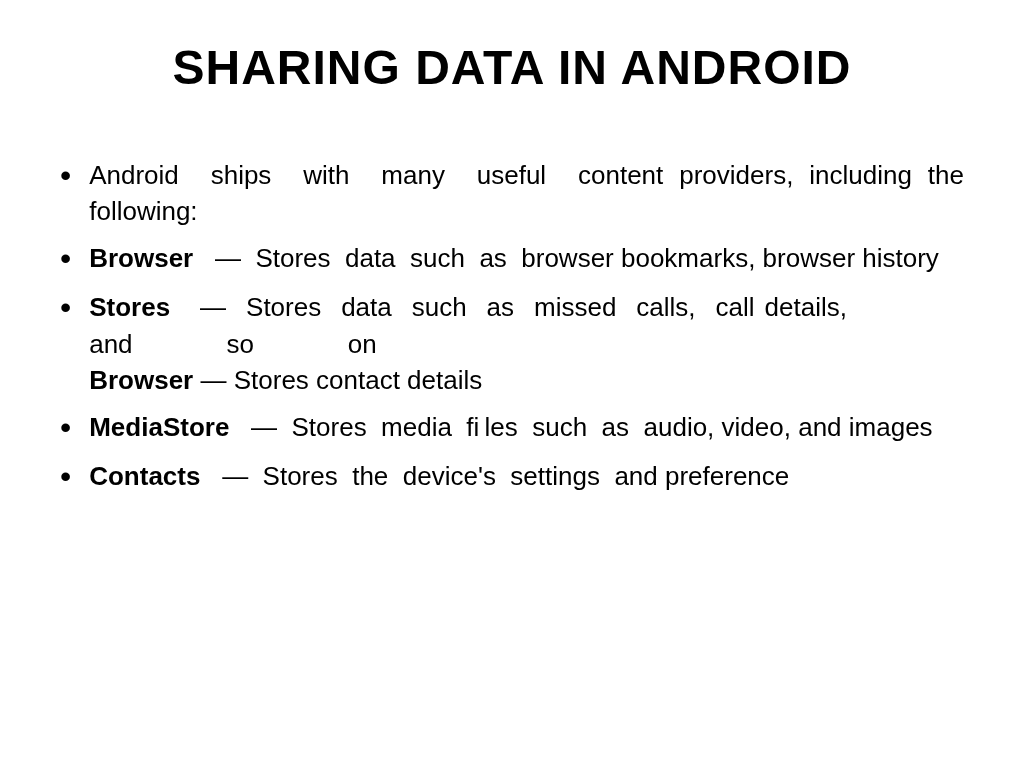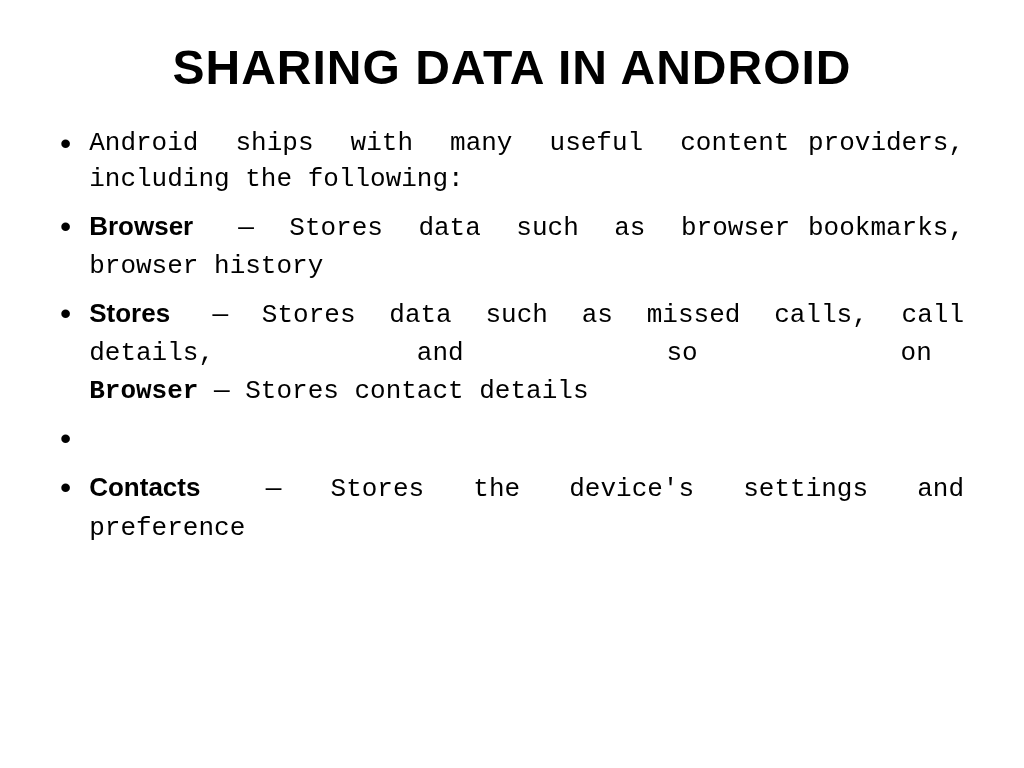--- a/index.html
+++ b/index.html
@@ -16,20 +16,21 @@
       overflow: hidden;
     }
 
     .slide {
       width: 1024px;
       height: 768px;
       background: #ffffff;
       padding: 40px 60px 40px 60px;
       display: flex;
       flex-direction: column;
+      gap: 32px;
     }
 
     .title {
       font-size: 48px;
       font-weight: 900;
       text-align: center;
       color: #000000;
       margin-bottom: 30px;
       letter-spacing: 1px;
     }
@@ -63,21 +64,20 @@
       flex: 1;
     }
 
     .bold {
       font-weight: 800;
       margin-top: 13px;
     }
 
     .normal {
       font-weight: 400;
-      font-family: Liberation Mono, monospace;
     }
   </style>
 </head>
 <body>
 
 <div class="slide">
   <h1 class="title">SHARING DATA IN ANDROID</h1>
   <ul class="bullet-list">
 
     <li>
@@ -99,20 +99,24 @@
       <span class="bullet-dot">•</span>
       <span class="bullet-text">
         <span class="bold">Stores</span>
         <span class="normal">&nbsp; —&nbsp; Stores&nbsp; data&nbsp; such&nbsp; as&nbsp; missed&nbsp; calls,&nbsp; call details,&nbsp;&nbsp;&nbsp;&nbsp;&nbsp;&nbsp;&nbsp;&nbsp;&nbsp;&nbsp;&nbsp;&nbsp; and&nbsp;&nbsp;&nbsp;&nbsp;&nbsp;&nbsp;&nbsp;&nbsp;&nbsp;&nbsp;&nbsp;&nbsp; so&nbsp;&nbsp;&nbsp;&nbsp;&nbsp;&nbsp;&nbsp;&nbsp;&nbsp;&nbsp;&nbsp;&nbsp; on
         <br><span class="bold">Browser</span> — Stores contact details</span>
       </span>
     </li>
 
     <li>
       <span class="bullet-dot">•</span>
+      <span class="bullet-text">
+        <span class="bold">MediaStore</span>
+        <span class="normal">&nbsp; —&nbsp; Stores&nbsp; media&nbsp; fi les&nbsp; such&nbsp; as&nbsp; audio, video, and images</span>
+      </span>
     </li>
 
     <li>
       <span class="bullet-dot">•</span>
       <span class="bullet-text">
         <span class="bold">Contacts</span>
         <span class="normal">&nbsp; —&nbsp; Stores&nbsp; the&nbsp; device's&nbsp; settings&nbsp; and preference</span>
       </span>
     </li>
 

